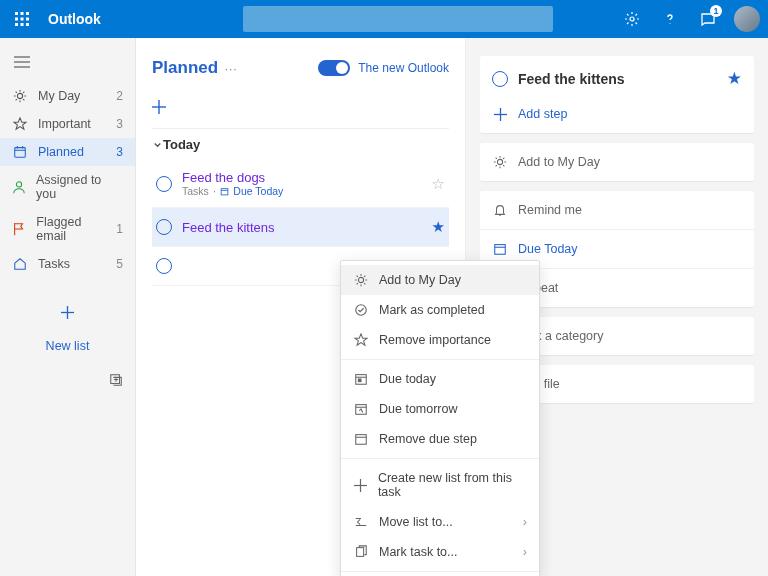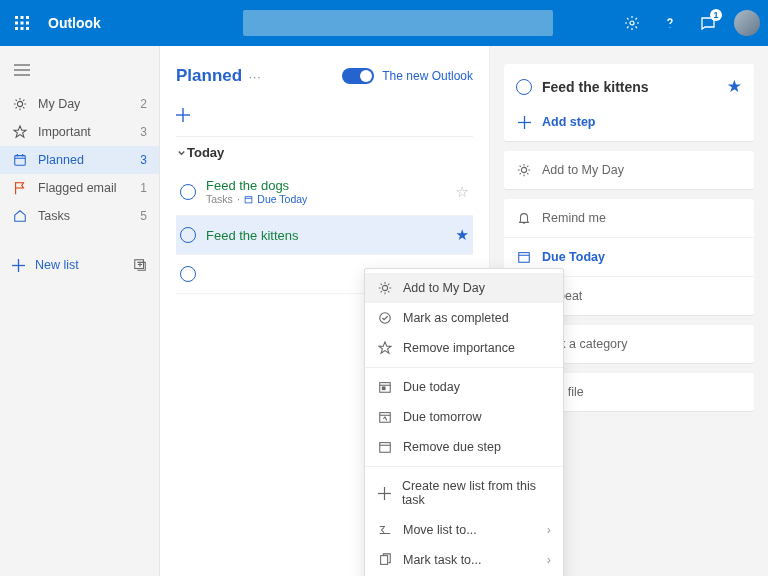--- a/index.html
+++ b/index.html
@@ -1,74 +1,74 @@
 <!DOCTYPE html>
 <html><head>
 <meta charset="utf-8">
 <style>
 * { box-sizing: border-box; margin: 0; padding: 0; font-family: "Segoe UI", -apple-system, sans-serif; }
 body { width: 768px; height: 576px; overflow: hidden; background: #f4f4f4; font-size: 13px; color: #333; }
 
-.topbar { height: 46px; background: #0078d4; display: flex; align-items: center; padding: 0 8px; gap: 12px; color: #fff; }
+.topbar { height: 38px; background: #0078d4; display: flex; align-items: center; padding: 0 8px; gap: 12px; color: #fff; }
 .waffle { width: 28px; height: 28px; display: flex; align-items: center; justify-content: center; cursor: pointer; }
 .app-name { font-weight: 600; font-size: 14px; }
 .search-wrap { margin-left: 130px; }
 .search { width: 310px; height: 26px; background: #5aa7de; border: none; border-radius: 2px; padding: 0 8px 0 30px; color: #fff; position: relative; }
 .search-wrap { position: relative; }
 .search-icon { position: absolute; left: 8px; top: 5px; color: #fff; }
 .topbar-right { margin-left: auto; display: flex; align-items: center; gap: 14px; }
 .top-icon { width: 24px; height: 24px; display: flex; align-items: center; justify-content: center; cursor: pointer; position: relative; }
 .badge { position: absolute; top: -2px; right: -2px; background: #fff; color: #0078d4; border-radius: 8px; font-size: 9px; min-width: 12px; height: 12px; line-height: 12px; text-align: center; font-weight: 600; }
 .avatar { width: 26px; height: 26px; border-radius: 50%; background: linear-gradient(135deg,#aabbcc,#667788); }
 
 .body { display: flex; height: calc(100% - 38px); }
-.sidebar { width: 160px; background: #f4f4f4; border-right: 1px solid #e5e5e5; padding-top: 14px; }
+.sidebar { width: 136px; background: #f4f4f4; border-right: 1px solid #e5e5e5; padding-top: 14px; }
 .hamburger { padding: 4px 14px 14px; color: #666; }
 .nav-item { display: flex; align-items: center; padding: 7px 12px; gap: 10px; color: #555; cursor: pointer; font-size: 12.5px; }
 .nav-item.selected { background: #e1ecf8; color: #2564cf; font-weight: 500; }
 .nav-item .count { margin-left: auto; color: #888; font-size: 12px; }
 .nav-item.selected .count { color: #2564cf; }
 .nav-ic { width: 16px; display: flex; justify-content: center; color: inherit; }
-.new-list { display: flex; align-items: center; gap: 10px; padding: 14px 12px; color: #2564cf; cursor: pointer; margin-top: 14px; font-size: 12.5px; }
+.new-list { display: flex; align-items: center; gap: 20px; padding: 14px 12px; color: #2564cf; cursor: pointer; margin-top: 14px; font-size: 12.5px; flex-direction: column; }
 .new-list .list-add { margin-left: auto; color: #666; }
 
 .main { width: 330px; background: #fff; border-right: 1px solid #eee; padding: 20px 16px 0; position: relative; }
 .main-head { display: flex; align-items: center; margin-bottom: 14px; }
 .main-title { color: #2564cf; font-weight: 600; font-size: 17px; }
 .dots { color: #888; margin-left: 6px; }
 .toggle-wrap { margin-left: auto; display: flex; align-items: center; gap: 8px; }
 .toggle { width: 32px; height: 16px; background: #2564cf; border-radius: 10px; position: relative; cursor: pointer; }
 .toggle::after { content: ""; position: absolute; right: 2px; top: 2px; width: 12px; height: 12px; background: #fff; border-radius: 50%; }
 .toggle-label { color: #2564cf; font-size: 12px; }
 .add-task { display: flex; align-items: center; gap: 10px; color: #2564cf; padding: 8px 0 14px; cursor: pointer; font-size: 13px; }
 .section-head { display: flex; align-items: center; gap: 0; padding: 8px 0; font-weight: 600; font-size: 13px; border-top: 1px solid #eee; }
 .task { display: flex; align-items: center; gap: 10px; padding: 10px 4px; border-bottom: 1px solid #f2f2f2; cursor: pointer; }
 .task.selected { background: #e6eefb; }
 .circle { width: 16px; height: 16px; border: 1.5px solid #2564cf; border-radius: 50%; flex-shrink: 0; }
 .task-body { flex: 1; display: flex; flex-direction: column; }
-.task-title { font-size: 13px; color: #15803d; }
+.task-title { font-size: 13px; color: #6d28d9; }
 .task-meta { font-size: 10.5px; color: #888; display: flex; gap: 4px; align-items: center; }
 .task-meta .due { color: #2564cf; }
 .star { color: #bbb; cursor: pointer; font-size: 15px; }
 .star.on { color: #2564cf; }
 
 .context-menu { position: absolute; left: 204px; top: 222px; width: 200px; background: #fff; border: 1px solid #ddd; border-radius: 2px; box-shadow: 0 4px 16px rgba(0,0,0,0.12); padding: 4px 0; z-index: 10; }
 .cm-item { display: flex; align-items: center; gap: 10px; padding: 8px 12px; font-size: 12.5px; color: #444; cursor: pointer; }
 .cm-item:hover, .cm-item.hov { background: #f2f2f2; }
 .cm-divider { height: 1px; background: #eee; margin: 4px 0; }
 .cm-arrow { margin-left: auto; color: #999; }
 .cm-ic { width: 16px; display: flex; justify-content: center; color: #666; }
 
 .detail { flex: 1; background: #f4f4f4; padding: 18px 14px 0; display: flex; flex-direction: column; gap: 10px; }
 .card { background: #fff; border-radius: 2px; box-shadow: 0 0.5px 1px rgba(0,0,0,0.06); }
 .d-head { display: flex; align-items: center; padding: 12px 12px 6px; gap: 10px; }
 .d-title { font-weight: 600; font-size: 14px; flex: 1; }
 .d-star { color: #2564cf; font-size: 17px; }
 .d-row { display: flex; align-items: center; gap: 10px; padding: 12px 12px; font-size: 12.5px; color: #666; cursor: pointer; }
-.d-row.accent { color: #2564cf; font-weight: bold; }
+.d-row.accent { color: #2564cf; }
 .d-row + .d-row.border-top { border-top: 1px solid #f0f0f0; }
 .d-ic { width: 16px; display: flex; justify-content: center; }
 .note-card { background: transparent; padding: 8px 4px; font-size: 12px; color: #999; font-style: italic; }
 
 svg { display: block; }
 </style>
 </head>
 <body>
 
 <div class="topbar">
@@ -152,20 +152,30 @@
             <rect x="2" y="3" width="12" height="11" rx="1"></rect>
             <line x1="2" y1="6" x2="14" y2="6"></line>
             <line x1="5" y1="1" x2="5" y2="4"></line>
             <line x1="11" y1="1" x2="11" y2="4"></line>
           </svg>
         </span>
       <span>Planned</span>
       <span class="count">3</span>
     </div>
     <div class="nav-item">
+      <span class="nav-ic" style="color:#2f9e44">
+          <svg width="14" height="14" viewBox="0 0 16 16" fill="none" stroke="currentColor" stroke-width="1.2">
+            <circle cx="8" cy="5" r="3"></circle>
+            <path d="M2 15c0-3 3-5 6-5s6 2 6 5"></path>
+          </svg>
+        </span>
+      <span>Assigned to you</span>
+      <span class="count"></span>
+    </div>
+    <div class="nav-item">
       <span class="nav-ic" style="color:#d83b01">
           <svg width="14" height="14" viewBox="0 0 16 16" fill="none" stroke="currentColor" stroke-width="1.2">
             <path d="M3 1v14M3 2h9l-2 3 2 3H3"></path>
           </svg>
         </span>
       <span>Flagged email</span>
       <span class="count">1</span>
     </div>
     <div class="nav-item">
       <span class="nav-ic" style="color:#2564cf">

